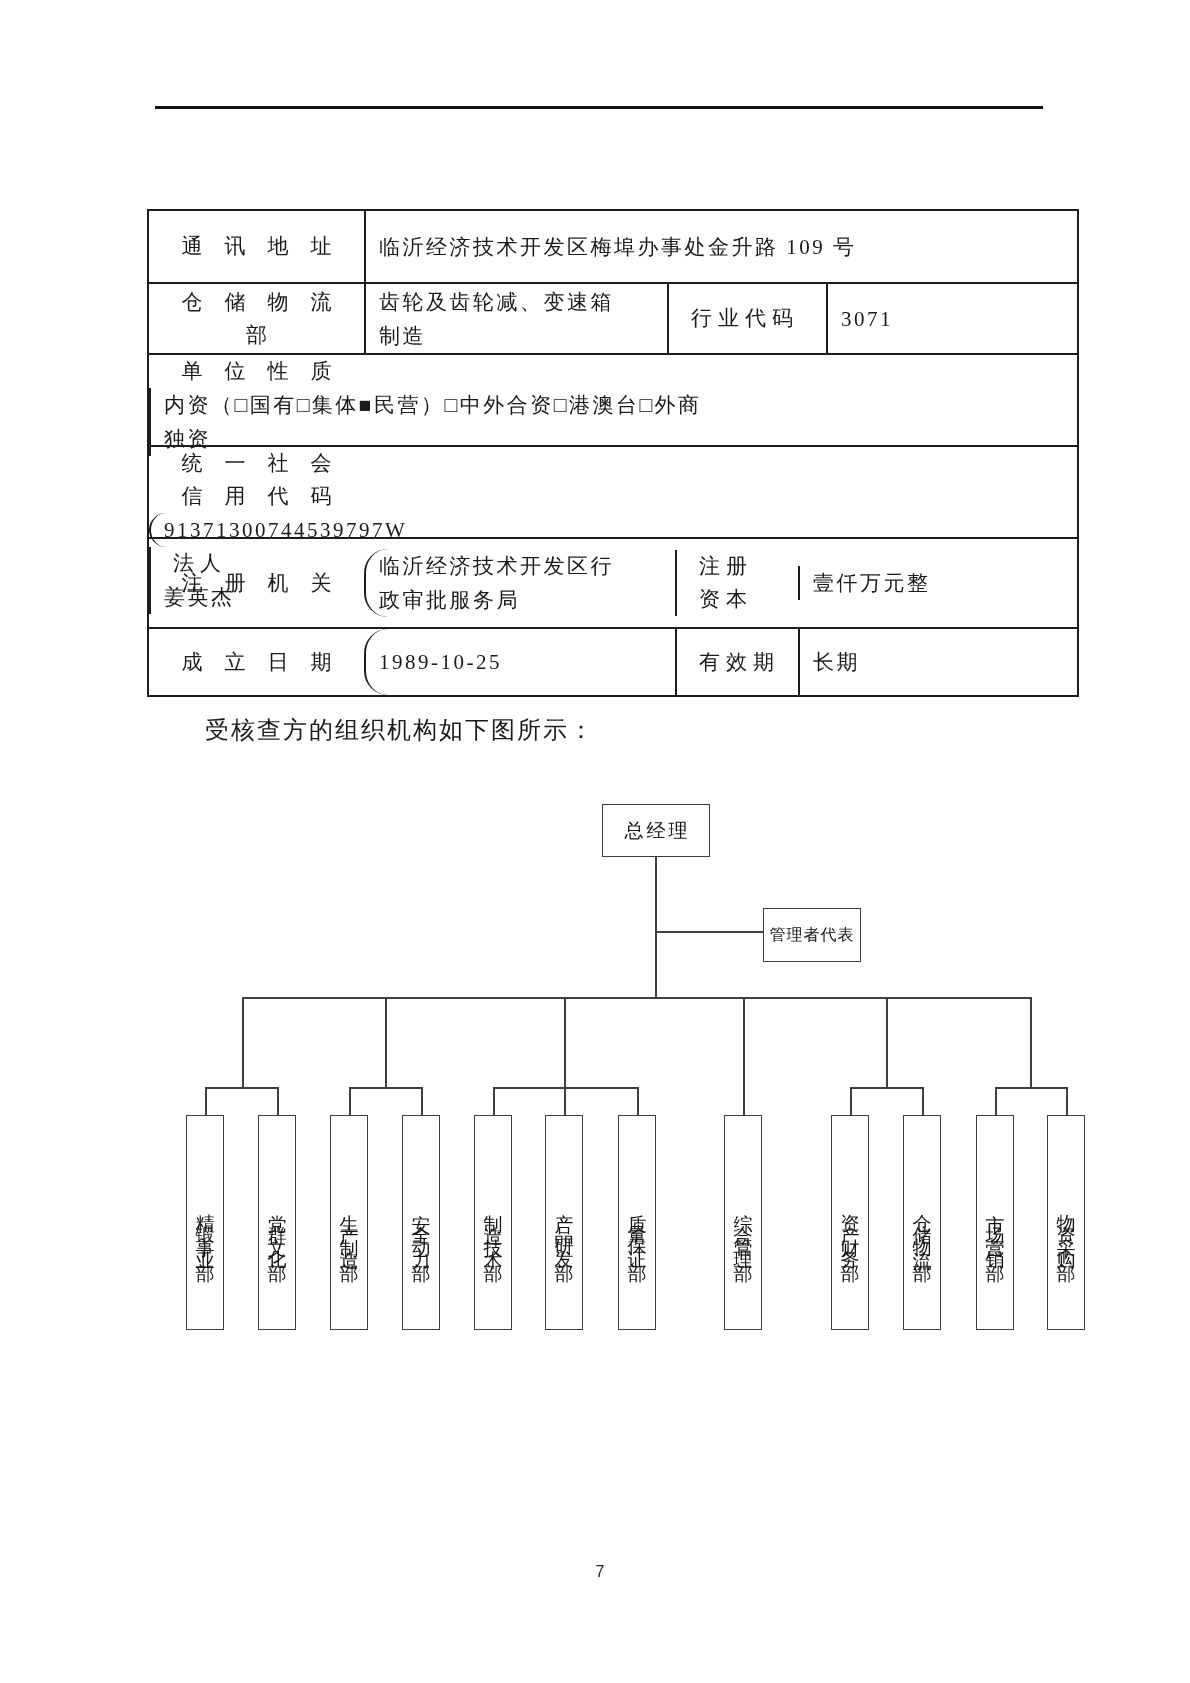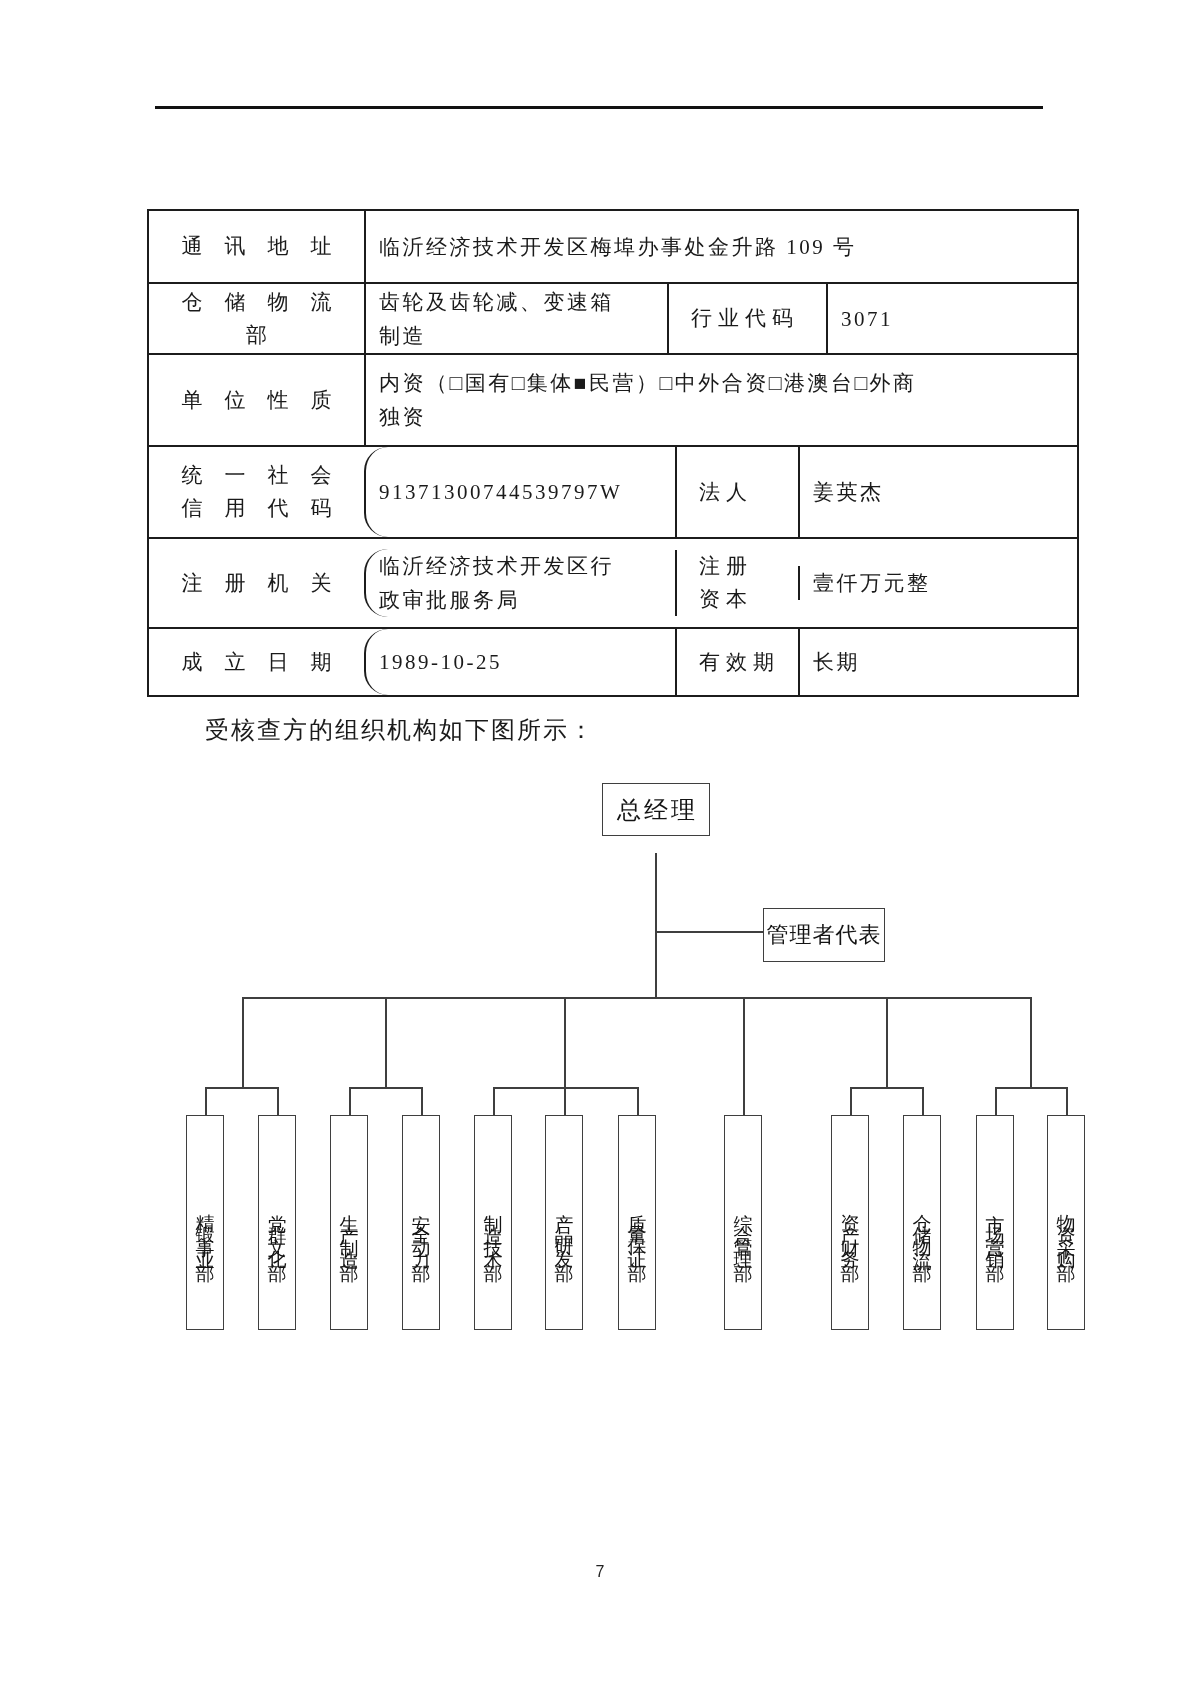--- a/index.html
+++ b/index.html
@@ -20,35 +20,35 @@
   .trow + .trow { border-top:2px solid #1c1c1c; }
   .cell {
     display:flex; align-items:center; box-sizing:border-box;
     font-size:21px; line-height:33px; white-space:pre-line;
   }
   .cell + .cell { border-left:2px solid #1c1c1c; }
   .lbl   { width:215px; justify-content:center; text-align:center; letter-spacing:22px; padding-left:22px; flex:none; }
   .val   { padding-left:13px; padding-right:12px; letter-spacing:2.5px; line-height:34px; }
   .sublbl{ padding-left:22px; letter-spacing:6px; flex:none; }
   .grow  { flex:1 1 auto; }
-  .h71 { height:71px; } .h92 { height:92px; } .h90 { height:90px;align-items:center; } .h68 { height:68px; }
+  .h71 { height:71px; } .h92 { height:92px;flex-direction:column; } .h90 { height:90px;align-items:center; } .h68 { height:68px; }
   .w303 { width:303px; flex:none; } .w159 { width:159px; flex:none; }
   .w311 { width:311px; flex:none;border-radius:24px; } .w123 { width:123px; flex:none; }
 
   
   .section-heading { position:absolute; left:205px; top:714px; font-size:24px; letter-spacing:2px; }
 
   
   .chart { position:absolute; left:0; top:0; width:1190px; height:1683px; pointer-events:none; }
   .cbox {
     position:absolute; box-sizing:border-box; border:1.5px solid #3f3f3f; background:#fff;
     font-family:"Liberation Sans","DejaVu Sans",sans-serif; color:#141414;
   }
-  .root-box { left:602px; top:783px; width:108px; height:53px; display:flex; align-items:center; justify-content:center; font-size:24px; letter-spacing:3px; padding-left:3px; }
-  .rep-box  { left:763px; top:908px; width:122px; height:54px; display:flex; align-items:center; justify-content:center; font-size:22px; letter-spacing:1px; }
+  .root-box { left:602px; top:804px; width:108px; height:53px; display:flex; align-items:center; justify-content:center; font-size:19px; letter-spacing:3px; padding-left:3px; }
+  .rep-box  { left:763px; top:908px; width:98px; height:54px; display:flex; align-items:center; justify-content:center; font-size:16px; letter-spacing:1px; }
   .dept {
     top:1115px; width:38px; height:215px;
     writing-mode:vertical-rl; text-orientation:upright;
     text-align:center; font-size:19px; letter-spacing:12px; padding-top:12px;
     line-height:35px; white-space:nowrap;
   }
   .vl,.hl { position:absolute; background:#3f3f3f; }
   .vl { width:1.5px; } .hl { height:1.5px; }
 
   

